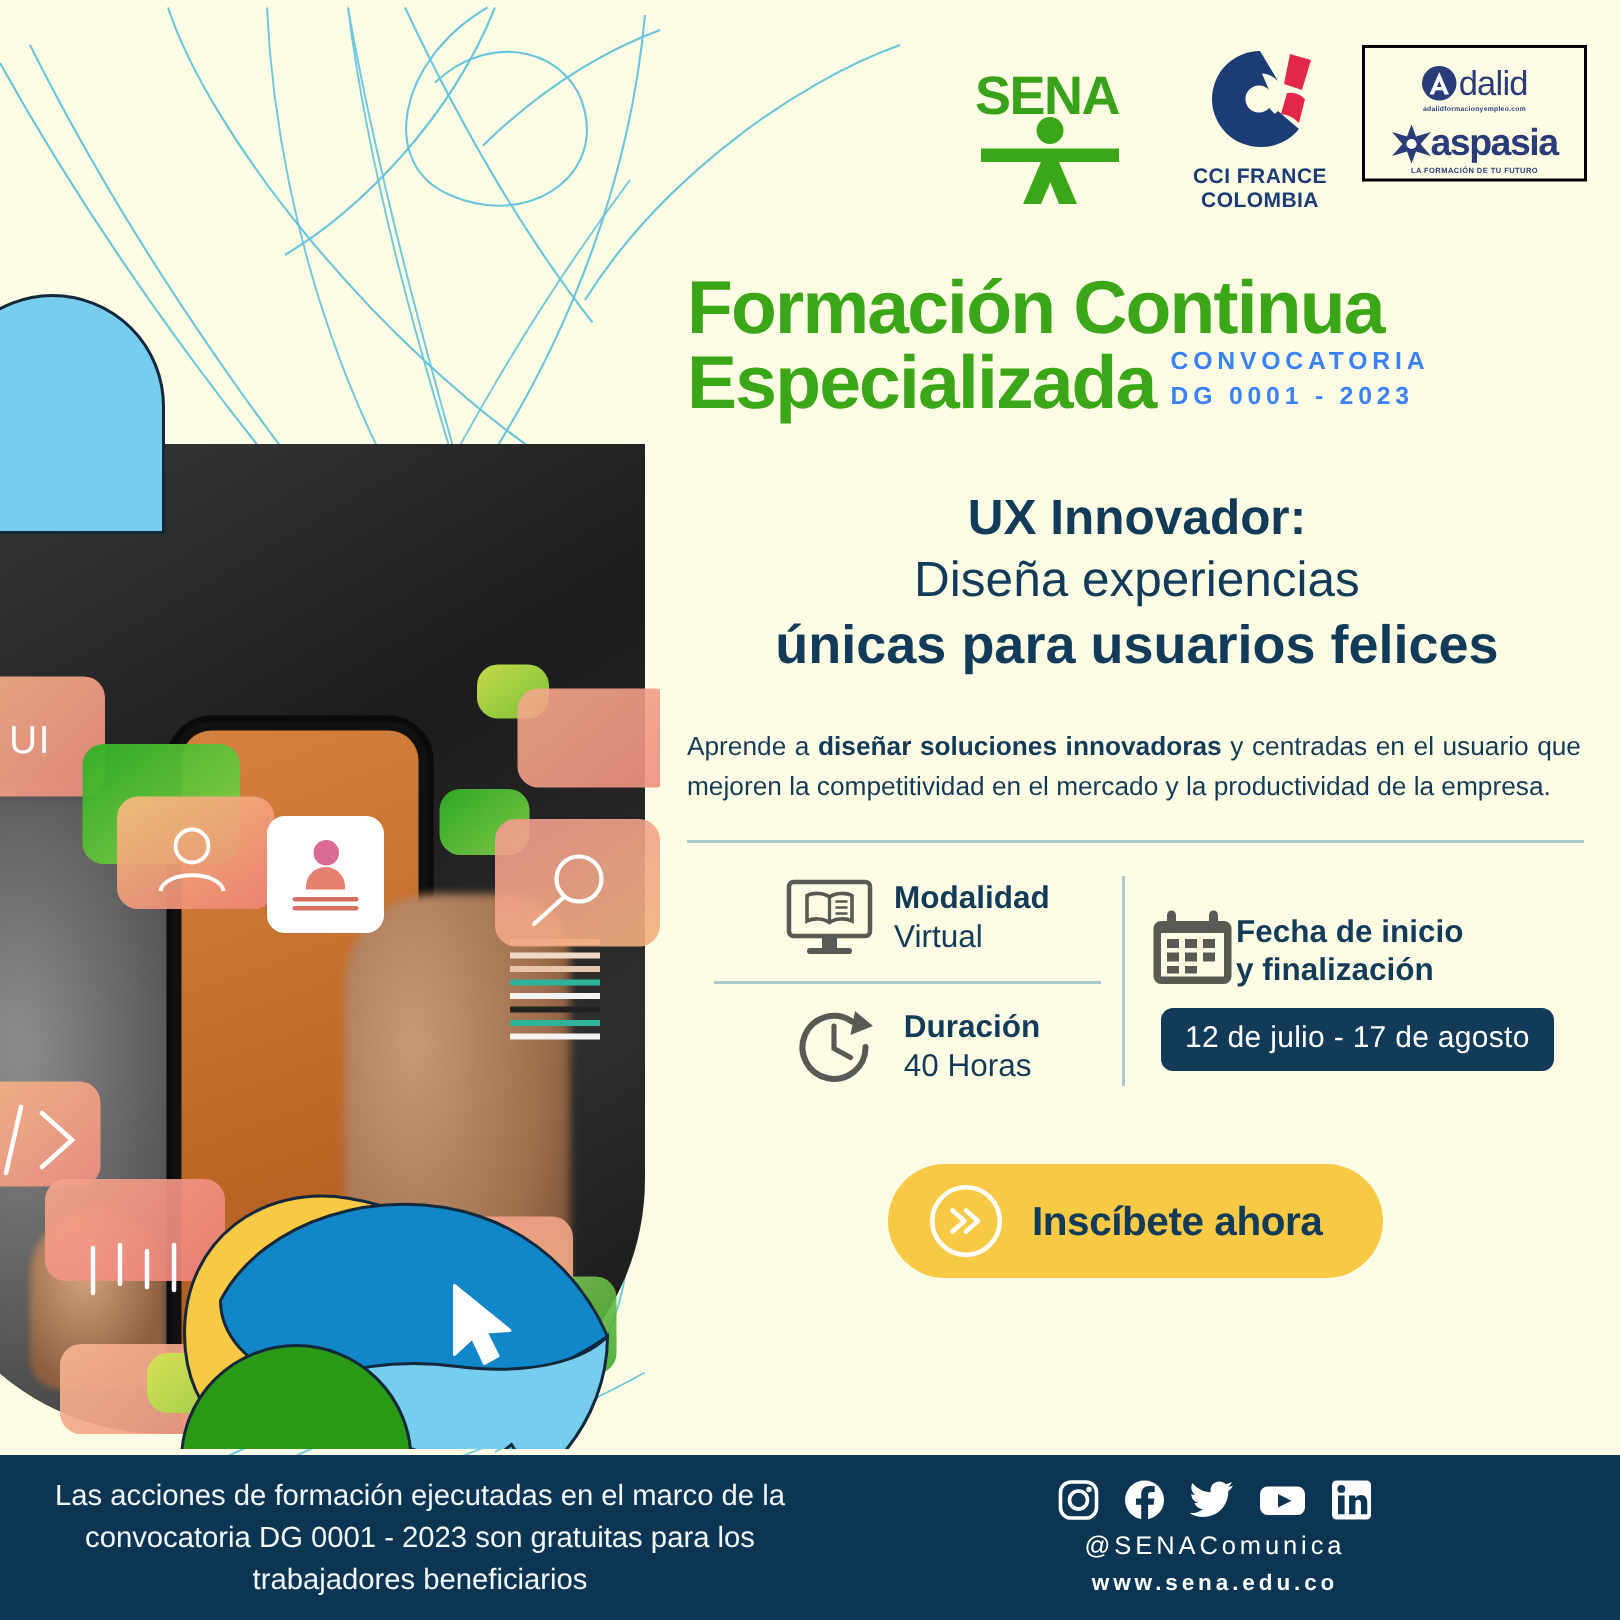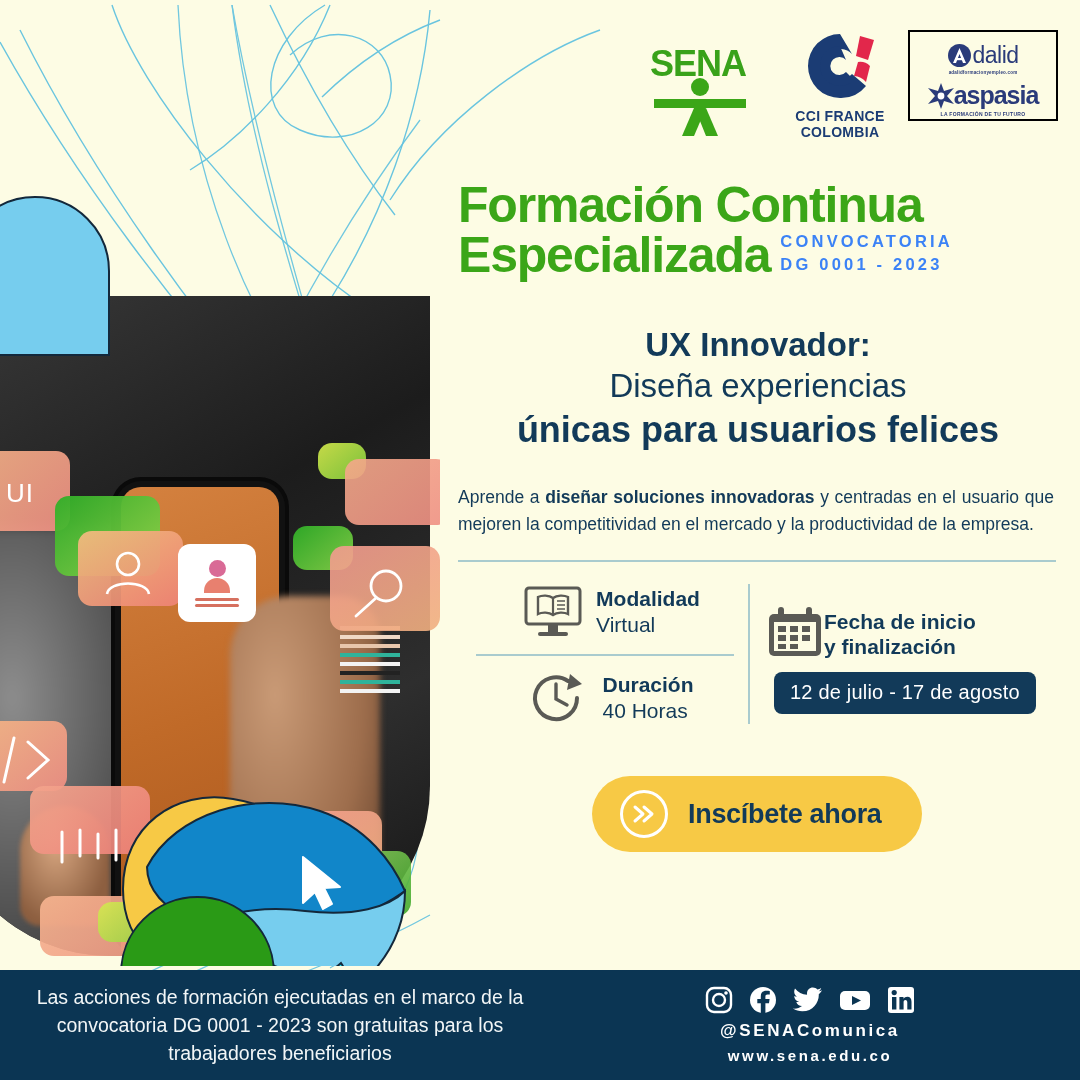--- a/index.html
+++ b/index.html
@@ -195,21 +195,21 @@
   .footer {
     position:absolute; left:0; bottom:0; width:1080px; height:110px;
     background:#0B3553; display:flex; align-items:center;
   }
   .footer-note {
     color:#F2F6F7; font-size:19.5px; line-height:1.45; text-align:center;
     width:560px; 
   }
   .footer-right { flex:1; display:flex; flex-direction:column; align-items:center; padding-right:20px; }
   .social { display:flex; gap:16px; align-items:center; }
-  .handle { color:#fff; font-weight:bold; font-size:17px; letter-spacing:2.6px; margin-top:7px; }
+  .handle { color:#fff; font-weight:normal; font-size:17px; letter-spacing:2.6px; margin-top:7px; }
   .site { color:#fff; font-weight:bold; font-size:15px; letter-spacing:2.6px; margin-top:6px; }
 </style>
 </head>
 <body>
 
 <div id="poster">
 
   <svg class="leaf-outlines" width="1080" height="1080" viewBox="0 0 1080 1080" fill="none">
     <g stroke="#62C2DF" stroke-width="1.4" fill="none" opacity="0.95">
       <path d="M0 42 C 60 150, 180 330, 330 470 C 200 330, 90 170, 20 30"></path>

